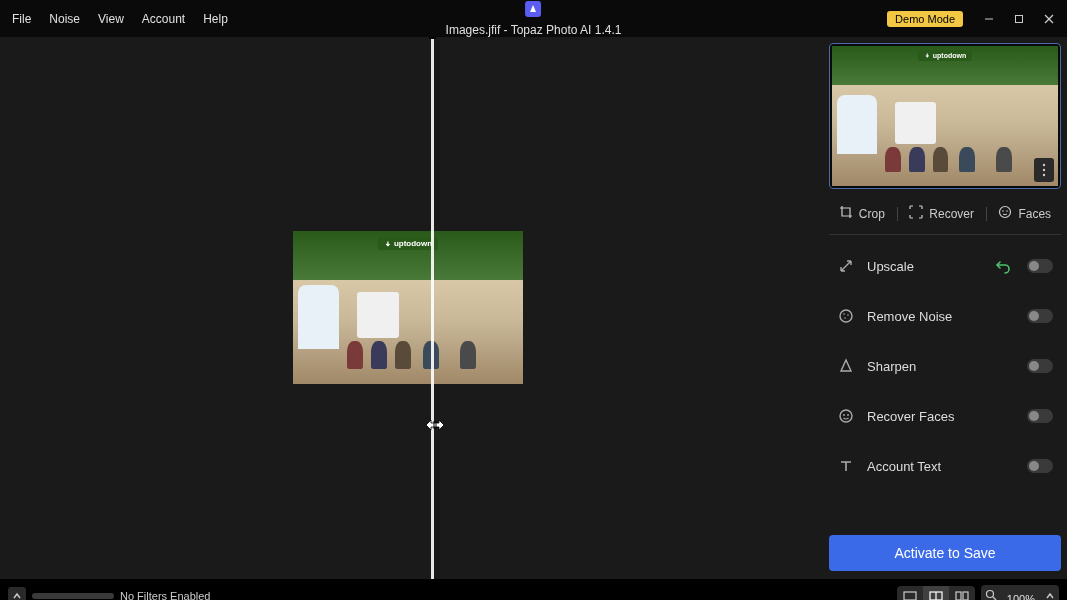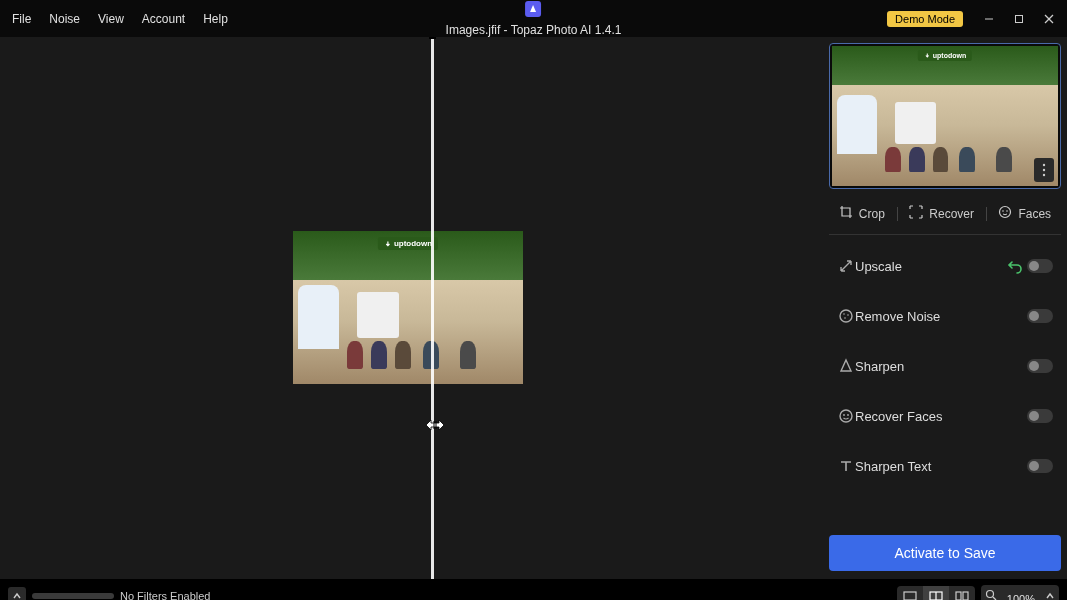--- a/index.html
+++ b/index.html
@@ -215,20 +215,21 @@
       background: #444;
     }
     .filter-list {
       margin-top: 6px;
       flex: 1;
     }
     .filter-row {
       display: flex;
       align-items: center;
       padding: 16px 8px;
+      gap: 12px;
     }
     .filter-icon {
       width: 18px;
       height: 18px;
       display: flex;
       align-items: center;
       justify-content: center;
       color: #aaa;
     }
     .filter-label {
@@ -530,21 +531,21 @@
         <span class="filter-label">Recover Faces</span>
         <div class="toggle"></div>
       </div>
 
       <div class="filter-row">
         <span class="filter-icon">
           <svg width="16" height="16" viewBox="0 0 16 16">
               <path d="M3 4 L13 4 M8 4 L8 13" stroke="#aaa" stroke-width="1.6" fill="none"></path>
             </svg>
         </span>
-        <span class="filter-label">Sharpen Text</span>
+        <span class="filter-label">Account Text</span>
         <div class="toggle"></div>
       </div>
     </div>
 
     <div class="activate-btn">Activate to Save</div>
   </div>
 </div>
 
 <div class="bottom-bar">
   <div class="bottom-left">

